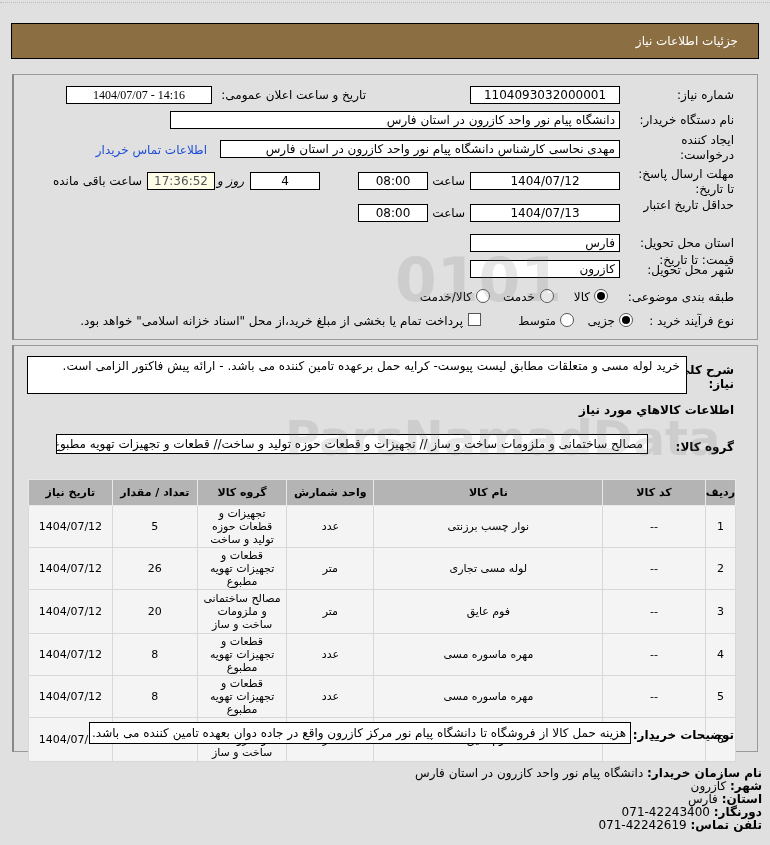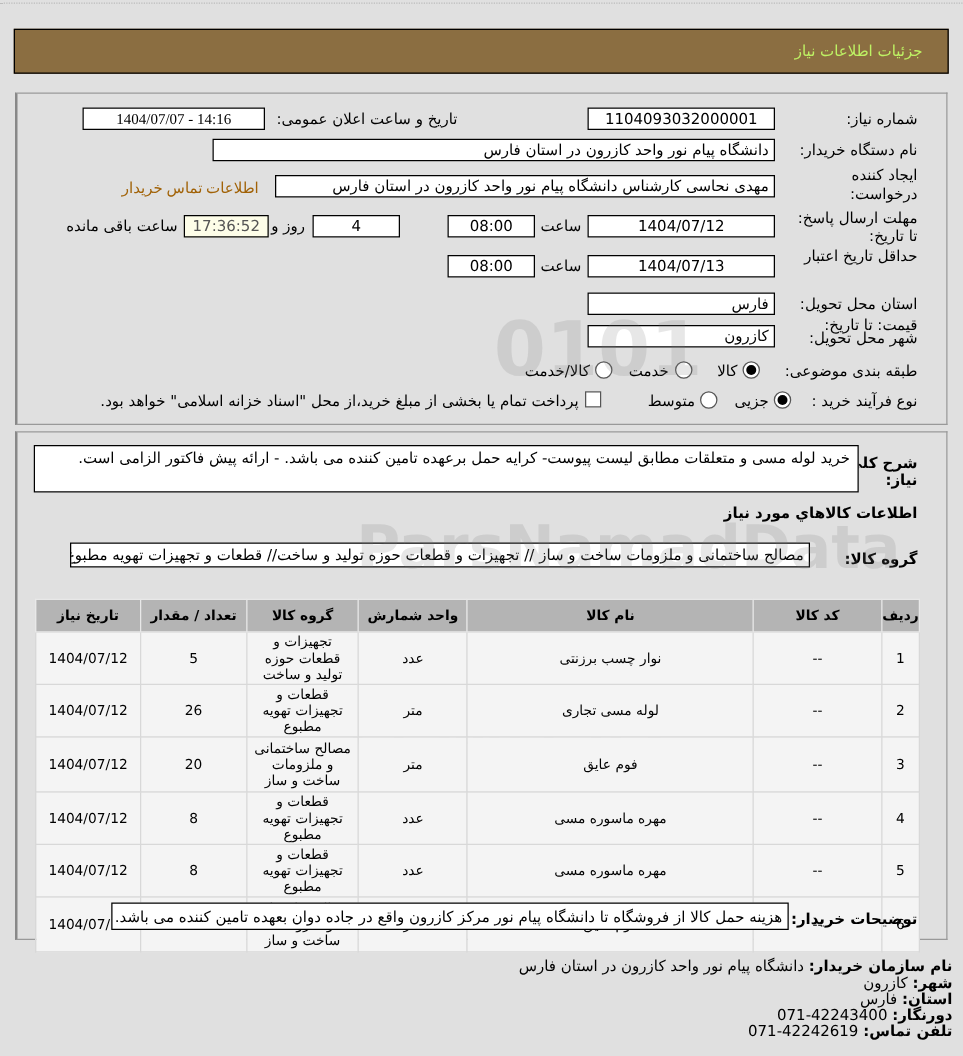--- a/index.html
+++ b/index.html
@@ -7,40 +7,40 @@
     width: 770px; height: 845px; overflow: hidden;
     background: #e0e0e0;
     font-family: "DejaVu Sans", sans-serif;
     font-size: 12px; color: #000;
     position: relative;
   }
   .topline { position: absolute; left: 0; top: 0; width: 770px; height: 3px; border-bottom: 1px dotted #bbb; }
   .header-bar {
     position: absolute; left: 11px; top: 23px; width: 748px; height: 36px;
     background: #8b6e41; border: 1px solid #000;
-    color: #bef264; direction: rtl; font-size: 12px;
+    color: #ffffff; direction: rtl; font-size: 12px;
     padding-right: 20px; line-height: 34px;
   }
   .panel1 {
     position: absolute; left: 12px; top: 74px; width: 746px; height: 266px;
     border: 1px solid #999; border-left: 2px solid #888; background: #e0e0e0;
   }
   .panel2 {
     position: absolute; left: 12px; top: 345px; width: 746px; height: 407px;
     border: 1px solid #999; border-left: 2px solid #888; background: #e0e0e0;
   }
   .lbl { position: absolute; direction: rtl; font-size: 12px; white-space: nowrap; }
   .box {
     position: absolute; background: #fff; border: 1px solid #000;
     height: 18px; line-height: 16px; font-size: 12px; text-align: center;
     white-space: nowrap; overflow: hidden;
   }
   .box.rtl { direction: rtl; text-align: right; padding-right: 4px; }
   .box.cream { background: #fdfde8; color: #555; }
-  .link { color: #a16207; font-family: Liberation Serif, serif; }
+  .link { color: #1d4ed8; }
   .radio {
     position: absolute; width: 14px; height: 14px; border-radius: 50%;
     border: 1px solid #555; background: #fff;
   }
   .radio.on::after {
     content: ""; position: absolute; left: 2px; top: 2px; width: 8px; height: 8px;
     border-radius: 50%; background: #000;
   }
   .chk { position: absolute; width: 13px; height: 13px; border: 1px solid #555; background: #fff; }
   .bold { font-weight: bold; }
@@ -84,21 +84,21 @@
 <span class="lbl" style="right:36px;top:148px;">درخواست:</span>
 <div class="box rtl" style="left:220px;top:140px;width:400px;">مهدی نحاسی کارشناس دانشگاه پیام نور واحد کازرون در استان فارس</div>
 <span class="lbl link" style="right:563px;top:143px;">اطلاعات تماس خریدار</span>
 
 <span class="lbl" style="right:36px;top:167px;">مهلت ارسال پاسخ:</span>
 <span class="lbl" style="right:36px;top:182px;">تا تاریخ:</span>
 <div class="box" style="left:470px;top:172px;width:150px;">1404/07/12</div>
 <span class="lbl" style="right:305px;top:174px;">ساعت</span>
 <div class="box" style="left:358px;top:172px;width:70px;">08:00</div>
 <div class="box" style="left:250px;top:172px;width:70px;">4</div>
-<span class="lbl" style="right:526px;top:174px;">روز و</span>
+<span class="lbl" style="right:526px;top:174px;font-style:italic;">روز و</span>
 <div class="box cream" style="left:147px;top:172px;width:68px;">17:36:52</div>
 <span class="lbl" style="right:628px;top:174px;">ساعت باقی مانده</span>
 
 <span class="lbl" style="right:36px;top:198px;">حداقل تاریخ اعتبار</span>
 <span class="lbl" style="right:36px;top:213px;margin-top:40px;">قیمت: تا تاریخ:</span>
 <div class="box" style="left:470px;top:204px;width:150px;">1404/07/13</div>
 <span class="lbl" style="right:305px;top:206px;">ساعت</span>
 <div class="box" style="left:358px;top:204px;width:70px;">08:00</div>
 
 <span class="lbl" style="right:36px;top:236px;">استان محل تحویل:</span>

